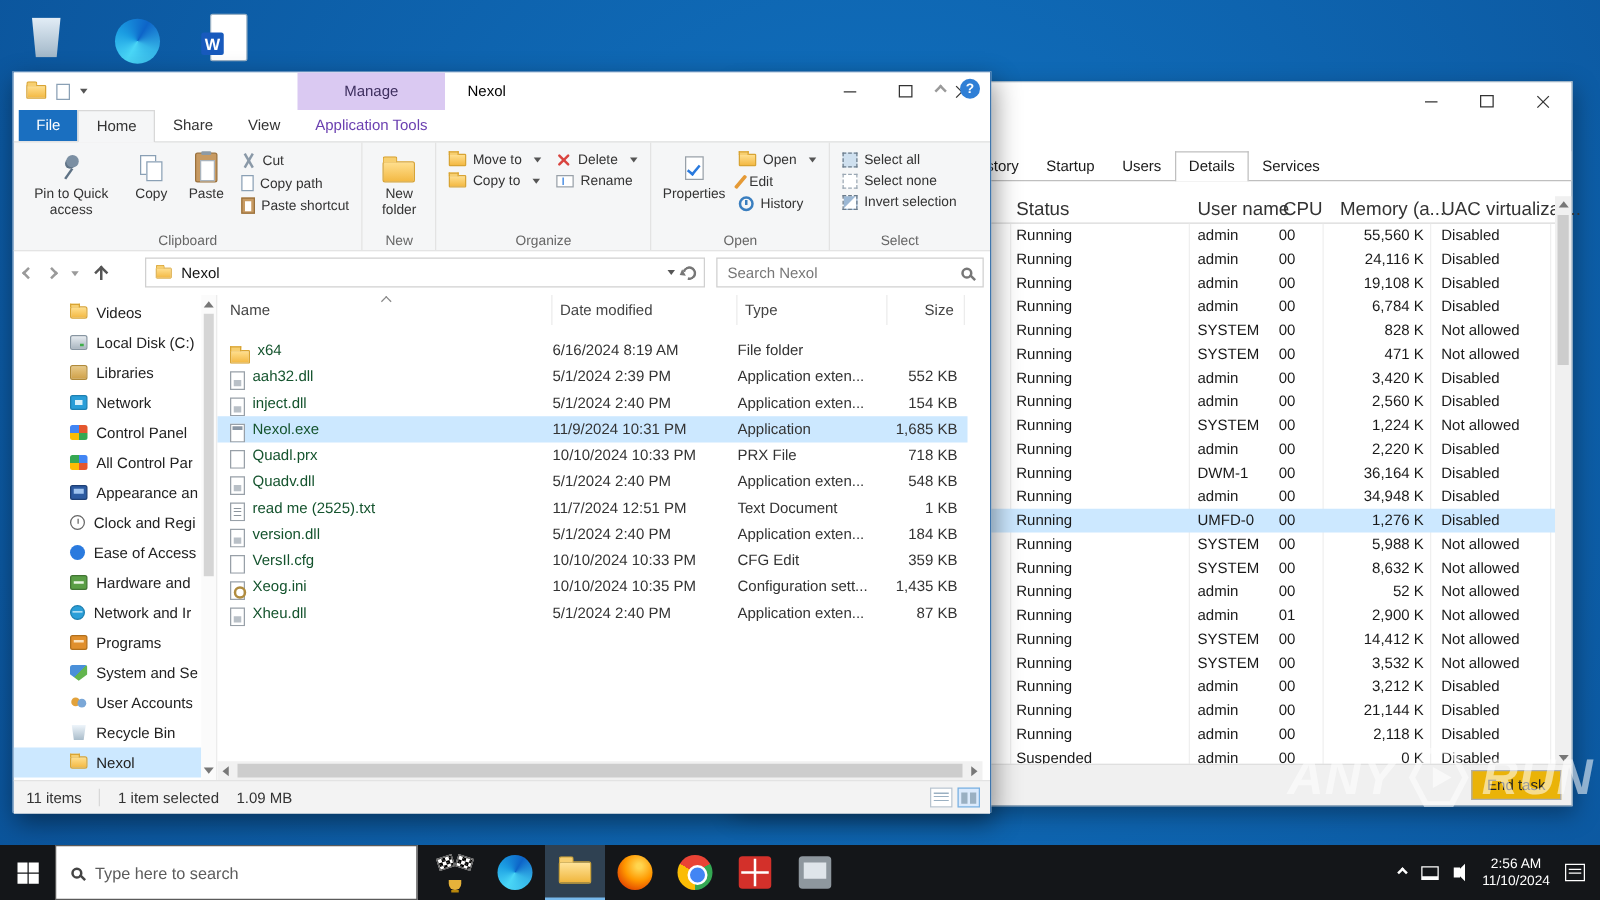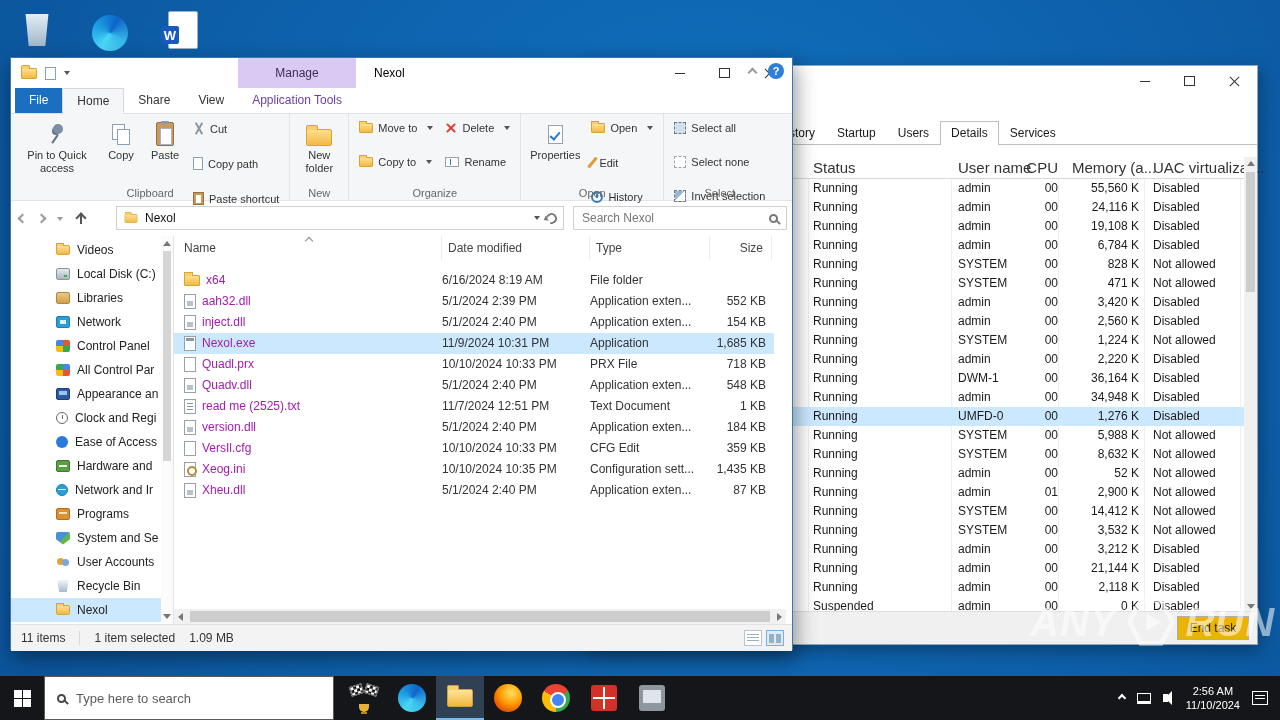--- a/index.html
+++ b/index.html
@@ -53,21 +53,21 @@
 .tm-header{position:absolute;left:0;top:91px;right:13px;height:22px;border-bottom:1px solid #d9d9d9;background:#fff}
 .tm-h{position:absolute;top:0;height:22px;line-height:22px;font-size:15px;color:#333;white-space:nowrap}
 .tm-h.h-status{left:227px}.tm-h.h-user{left:372px}
 .tm-h.h-cpu{left:437px;width:35px;text-align:right}
 .tm-h.h-mem{left:486px}.tm-h.h-uac{left:567px}
 .tm-rows{position:absolute;left:0;top:113px;right:13px;height:434px;overflow:hidden;background-image:linear-gradient(#efefef,#efefef),linear-gradient(#efefef,#efefef),linear-gradient(#efefef,#efefef),linear-gradient(#efefef,#efefef),linear-gradient(#efefef,#efefef);background-size:1px 100%;background-repeat:no-repeat;background-position:222px 0,365px 0,472px 0,558px 0,654px 0}
 .tm-row{position:relative;height:19px;line-height:19px;font-size:12px;color:#1a1a1a}
 .tm-row.selected{background:#cce8ff}
 .tm-c{position:absolute;top:0;height:19px;white-space:nowrap}
 .tm-c.c-status{left:227px}.tm-c.c-user{left:372px}
-.tm-c.c-cpu{left:437px;width:35px;text-align:right}
+.tm-c.c-cpu{left:437px;width:35px;text-align:left}
 .tm-c.c-mem{left:466px;width:87px;text-align:right}
 .tm-c.c-uac{left:567px}
 .tm-scroll{position:absolute;right:0;top:91px;width:13px;height:456px;background:#f0f0f0;display:flex;flex-direction:column;align-items:center}
 .tm-scroll .tri{margin:4px 0}
 .tm-thumb{width:9px;height:120px;background:#cdcdcd;margin-top:2px}
 .tm-bottom{position:absolute;left:0;right:0;bottom:0;height:33px;background:#f0f0f0;border-top:1px solid #dfdfdf}
 .tm-endtask{position:absolute;right:8px;top:4px;width:72px;height:24px;background:#eab308;border:1px solid #adadad;font-size:12px;font-family:inherit;color:#222}
 
 
 .ex-window{position:absolute;left:10px;top:57px;width:783px;height:593px;background:#fff;border:1px solid #3f76ad;box-shadow:2px 8px 20px rgba(0,0,0,.45);z-index:20}
@@ -84,21 +84,21 @@
 .extab.contextual{color:#6a3fb0}
 .ex-tabs-right{position:absolute;right:8px;top:0;height:25px;display:flex;align-items:center;gap:12px}
 .help-circle{width:16px;height:16px;border-radius:50%;background:#2f7fd6;color:#fff;font-size:11px;font-weight:700;display:flex;align-items:center;justify-content:center}
 .ex-ribbon{position:absolute;left:0;top:55px;right:0;height:88px;background:#f5f6f7;border-top:1px solid #e0e0e0;border-bottom:1px solid #e4e4e4;display:flex;z-index:1}
 .rgroup{position:relative;display:flex;align-items:flex-start;padding:3px 4px 15px;border-right:1px solid #e3e3e3;height:100%}
 .rgroup-label{position:absolute;bottom:1px;left:0;right:0;text-align:center;font-size:11px;color:#666}
 .rbtn-lg{display:flex;flex-direction:column;align-items:center;padding:2px 5px;min-width:44px;font-size:11px;color:#333;text-align:center;line-height:13px}
 .rbtn-lg .big{height:30px;display:flex;align-items:center;justify-content:center}
 .rbtn-lg .lbl2{width:74px}
 .rbtn-lg .lblnf{width:40px}
-.rcol{display:flex;flex-direction:column;gap:20px;margin-top:4px;padding:0 3px}
+.rcol{display:flex;flex-direction:column;gap:3px;margin-top:4px;padding:0 3px}
 .rbtn-sm{display:flex;align-items:center;gap:5px;padding:1px 3px;font-size:11px;color:#333;white-space:nowrap}
 
 .r-pin{position:relative;width:20px;height:24px}
 .r-pin::before{content:"";position:absolute;left:6px;top:2px;width:10px;height:10px;background:#7b8fa3;border-radius:50%;box-shadow:-2px 2px 0 -1px #5e7285}
 .r-pin::after{content:"";position:absolute;left:7px;top:12px;width:2px;height:10px;background:#5e7285;transform:rotate(35deg)}
 .r-copy{position:relative;width:20px;height:24px}
 .r-copy::before,.r-copy::after{content:"";position:absolute;width:11px;height:14px;background:#fff;border:1px solid #8aa0b5}
 .r-copy::before{left:1px;top:2px}
 .r-copy::after{left:6px;top:7px}
 .r-paste{position:relative;width:18px;height:24px;background:#c79a62;border:1px solid #9a713d;border-radius:2px}
@@ -176,21 +176,21 @@
 .fh{position:absolute;top:0;height:24px;line-height:24px;color:#444;padding-left:6px;border-right:1px solid #ececec;white-space:nowrap}
 .fh-name{left:4px;width:264px}
 .fh-mod{left:268px;width:148px}
 .fh-type{left:416px;width:120px}
 .fh-size{left:536px;width:62px;text-align:right;padding-right:8px}
 .sort-chev{position:absolute;left:128px;top:2px;width:6px;height:6px;border-left:1px solid #888;border-top:1px solid #888;transform:rotate(45deg)}
 .fl-rows{position:absolute;left:0;top:34px;width:600px}
 .frow{position:relative;height:21px;line-height:21px}
 .frow.selected{background:#cce8ff}
 .fc{position:absolute;top:0;height:21px;white-space:nowrap;overflow:hidden;color:#333}
-.fc-name{left:10px;width:256px;display:flex;align-items:center;color:#a21caf}
+.fc-name{left:10px;width:256px;display:flex;align-items:flex-end;color:#14532d}
 .fc-mod{left:268px;width:148px}
 .fc-type{left:416px;width:120px}
 .fc-size{left:528px;width:64px;text-align:right}
 .ficon{display:inline-block;width:13px;height:16px;margin-right:6px;position:relative;flex:none}
 .ficon.ic-folder{width:16px;height:11px;background:linear-gradient(#ffdf8e,#f3b944);border:1px solid #d8a434;border-radius:1px}
 .ficon.ic-folder::before{content:"";position:absolute;top:-4px;left:-1px;width:7px;height:3px;background:#f7cf70;border:1px solid #d8a434;border-bottom:none}
 .ficon.ic-dll,.ficon.ic-exe,.ficon.ic-file,.ficon.ic-txt,.ficon.ic-ini{width:12px;height:15px;background:#fff;border:1px solid #98a0a8}
 .ficon.ic-dll::after{content:"";position:absolute;left:2px;bottom:2px;right:2px;height:5px;background:#b9c0c7}
 .ficon.ic-exe::after{content:"";position:absolute;left:1px;right:1px;top:1px;height:3px;background:#8a97a5}
 .ficon.ic-txt::after{content:"";position:absolute;left:2px;right:2px;top:3px;height:8px;background:repeating-linear-gradient(#8c949c 0 1px,transparent 1px 3px)}

